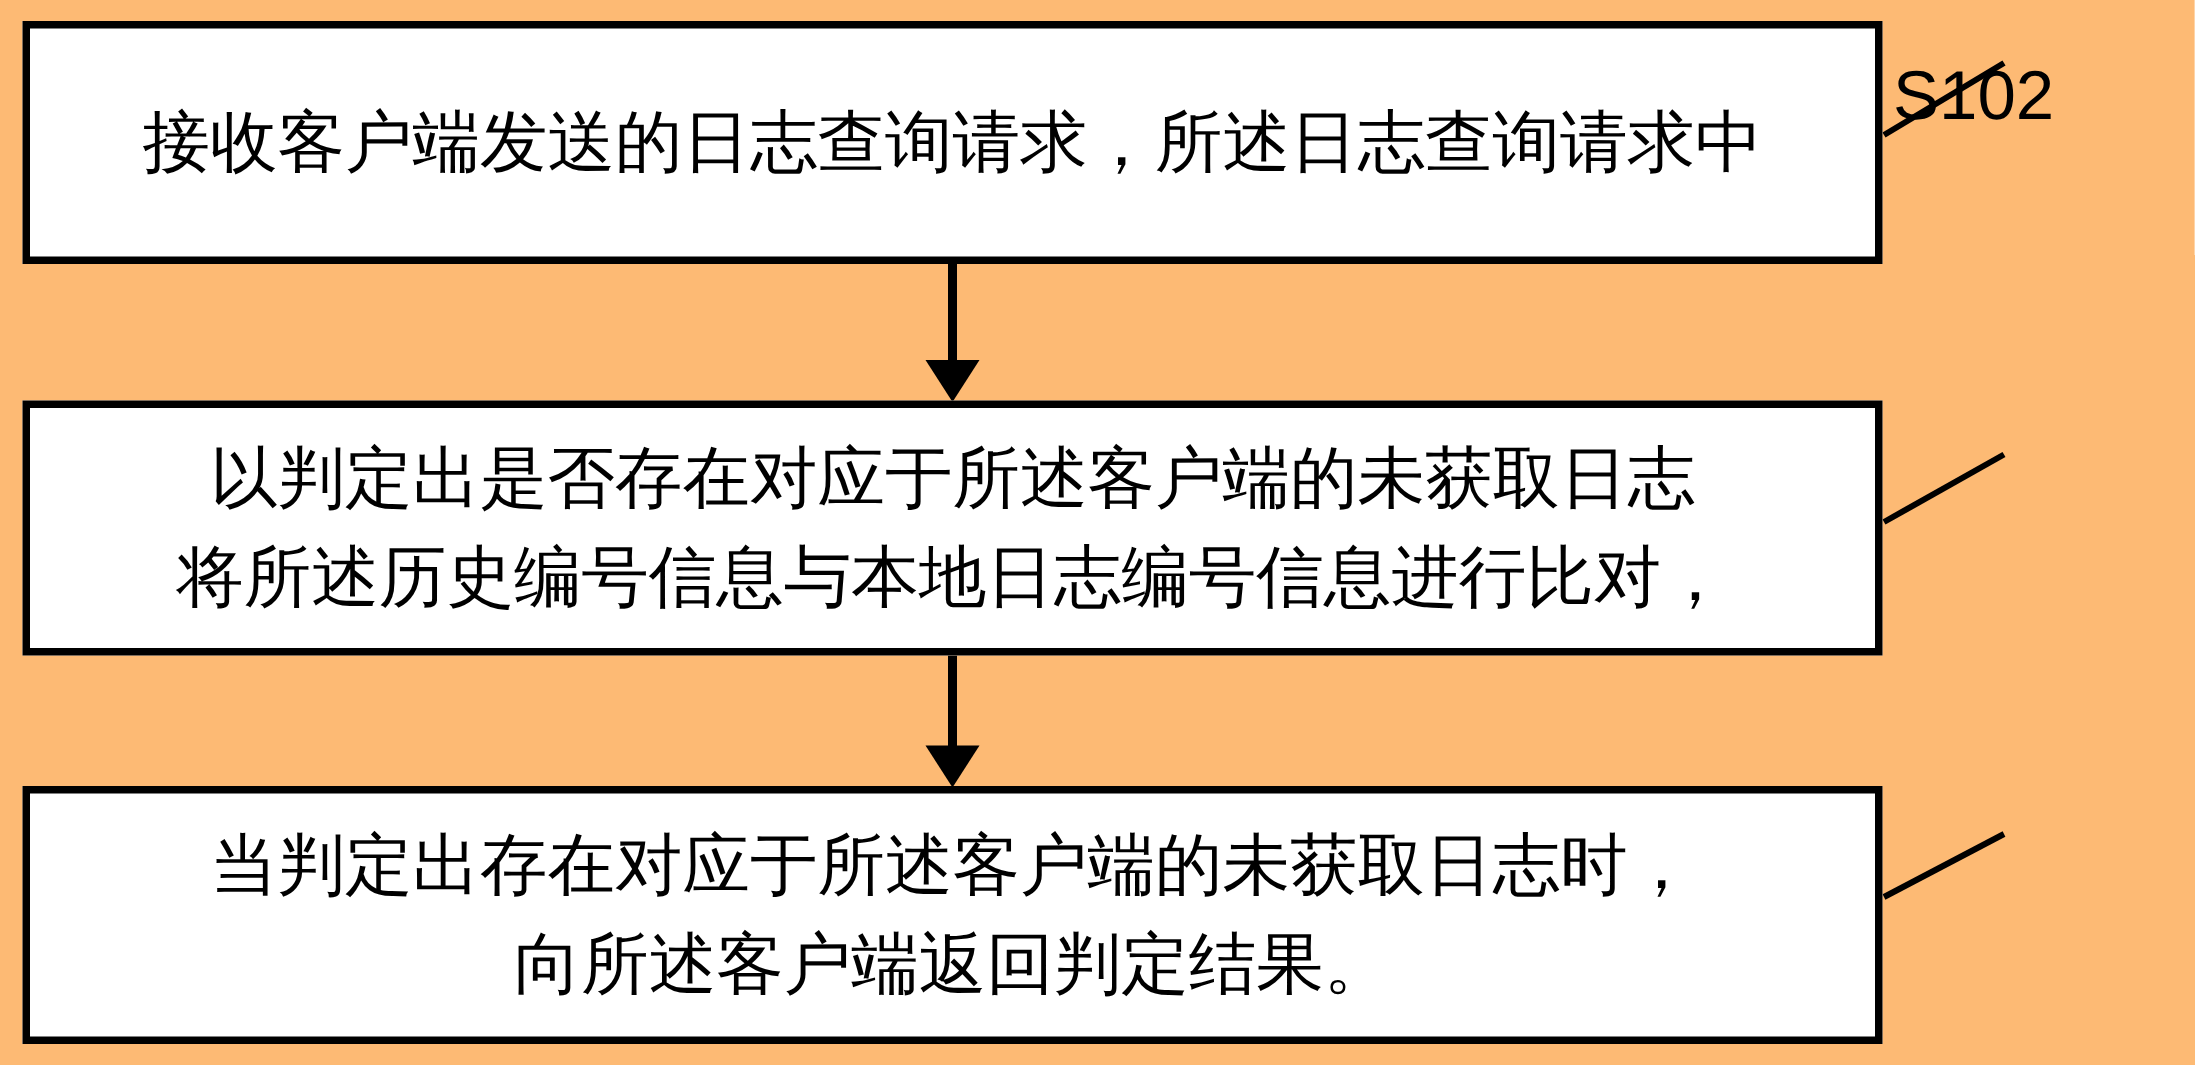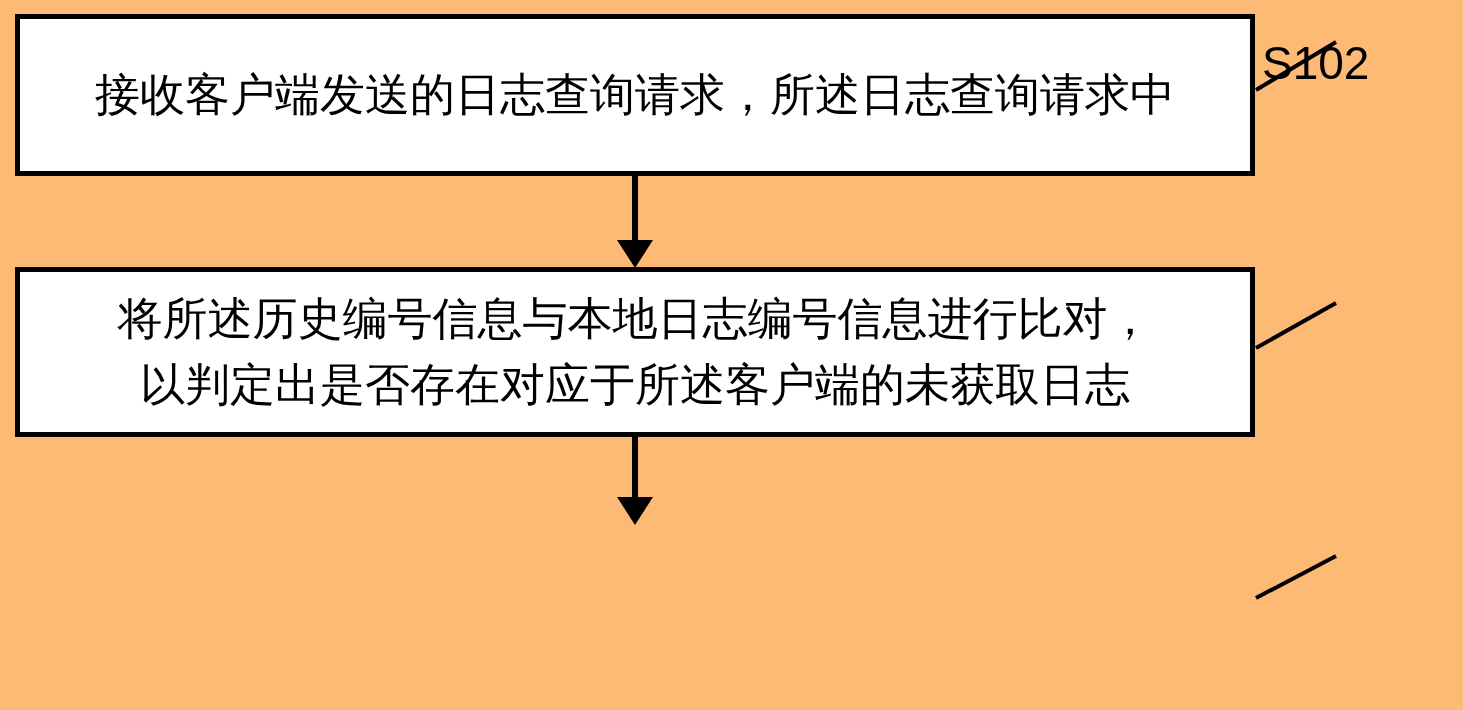--- a/index.html
+++ b/index.html
@@ -85,18 +85,22 @@
 
     <line x1="1256" y1="598" x2="1336" y2="556" stroke="#000000" stroke-width="4"></line>
   </svg>
 
   <div class="flow-box box-1">
     <span class="box-line">接收客户端发送的日志查询请求，所述日志查询请求中</span>
   </div>
   <div class="step-label label-1">S102</div>
 
   <div class="flow-box box-2">
+    <span class="box-line">以判定出是否存在对应于所述客户端的未获取日志</span>
     <span class="box-line">将所述历史编号信息与本地日志编号信息进行比对，</span>
-    <span class="box-line">以判定出是否存在对应于所述客户端的未获取日志</span>
   </div>
 
+  <div class="flow-box box-3">
+    <span class="box-line">当判定出存在对应于所述客户端的未获取日志时，</span>
+    <span class="box-line">向所述客户端返回判定结果。</span>
+  </div>
 
 </div>
 
 </body></html>

